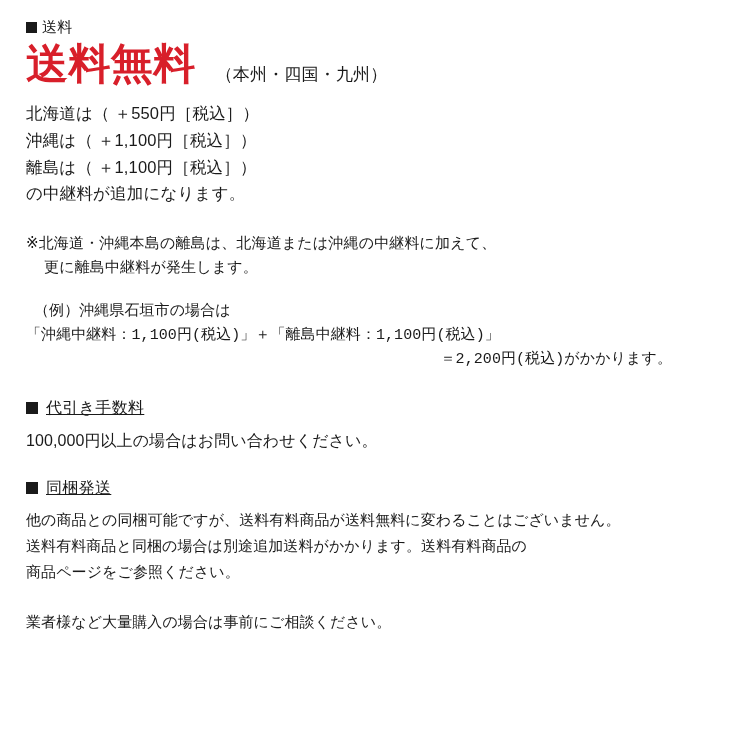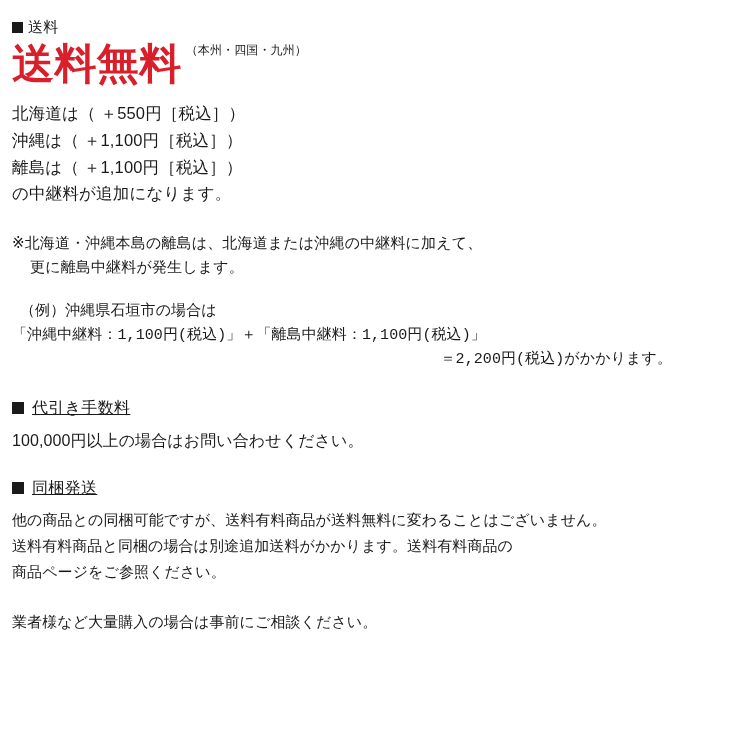--- a/index.html
+++ b/index.html
@@ -12,21 +12,21 @@
     background: #ffffff;
     font-family: "Liberation Sans", "DejaVu Sans", sans-serif;
     color: #1a1a1a;
     overflow: hidden;
   }
   .page {
     position: relative;
     width: 688px;
     height: 750px;
     box-sizing: border-box;
-    padding: 18px 14px 0 12px;
+    padding: 18px 14px 0 26px;
   }
 
   
   .sq-head {
     font-size: 15px;
     line-height: 1.2;
     letter-spacing: 0.02em;
     margin: 0 0 6px 0;
     color: #1a1a1a;
   }
@@ -34,34 +34,34 @@
     display: inline-block;
     width: 11px;
     height: 11px;
     background: #1a1a1a;
     margin-right: 5px;
     vertical-align: -1px;
   }
 
   .free-line {
     display: flex;
-    align-items: flex-start;
+    align-items: flex-end;
     margin: 2px 0 14px 0;
   }
   .free-big {
     font-size: 42px;
     font-weight: bold;
     color: #d81f2a;
     letter-spacing: 0.01em;
     line-height: 1.05;
   }
   .free-sub {
-    font-size: 12px;
+    font-size: 17px;
     color: #1a1a1a;
-    margin-left: 4px;
+    margin-left: 20px;
     letter-spacing: 0.01em;
   }
 
   .rate-list {
     margin: 0 0 24px 0;
   }
   .rate-line {
     font-size: 16.5px;
     line-height: 1.62;
     letter-spacing: 0.01em;

